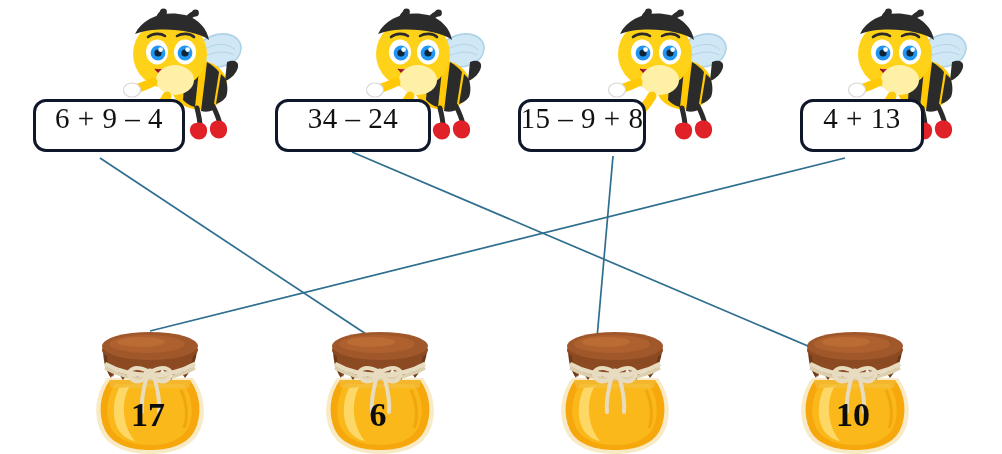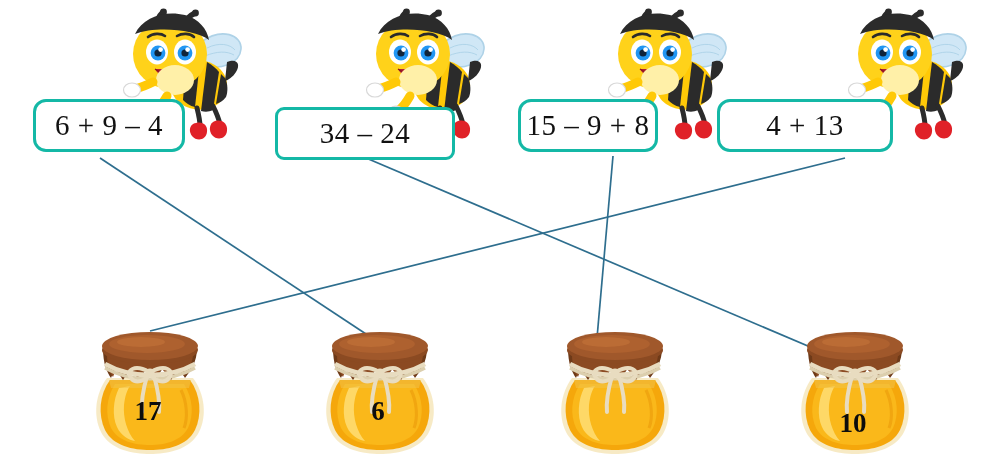--- a/index.html
+++ b/index.html
@@ -15,41 +15,41 @@
   
   #lines{position:absolute;left:0;top:0;width:1002px;height:454px;z-index:1;}
 
   
   .bee{position:absolute;z-index:2;width:130px;height:145px;}
 
   
   .eqbox{
     position:absolute;z-index:3;
     height:53px;
-    border:3px solid #14b8a6;
+    border:3px solid #0f172a;
     border-radius:13px;
     background:#ffffff;
-    display:flex;align-items:center;justify-content:center;
+    display:flex;align-items:flex-start;justify-content:center;
     box-sizing:border-box;
   }
   .eqbox span{
     font-family:"Liberation Serif", serif;
     font-size:29px;
     color:#111;
     letter-spacing:.5px;
     white-space:nowrap;
   }
 
   
   .jar{position:absolute;z-index:3;width:130px;height:134px;}
   .jarnum{
     position:absolute;z-index:4;
     font-family:"Liberation Serif", serif;
     font-weight:bold;
-    font-size:27px;
+    font-size:34px;
     color:#0d0d0d;
     text-align:center;
     width:60px;
   }
 </style>
 </head>
 <body>
 
 <div id="stage">
 
@@ -69,48 +69,48 @@
   <svg class="bee" style="left:600px;top:2px;" viewBox="0 0 130 145">
       <use href="#beeart"></use>
     </svg>
   <svg class="bee" style="left:840px;top:2px;" viewBox="0 0 130 145">
       <use href="#beeart"></use>
     </svg>
 
   <div class="eqbox" style="left:33px;top:99px;width:152px;">
     <span>6 + 9 – 4</span>
   </div>
-  <div class="eqbox" style="left:275px;top:107px;width:180px;border-radius:9px;">
+  <div class="eqbox" style="left:275px;top:99px;width:156px;">
     <span>34 – 24</span>
   </div>
-  <div class="eqbox" style="left:518px;top:99px;width:140px;">
+  <div class="eqbox" style="left:518px;top:99px;width:128px;">
     <span>15 – 9 + 8</span>
   </div>
-  <div class="eqbox" style="left:717px;top:99px;width:176px;">
+  <div class="eqbox" style="left:800px;top:99px;width:124px;">
     <span>4 + 13</span>
   </div>
 
   <svg class="jar" style="left:85px;top:320px;" viewBox="0 0 130 134">
       <use href="#jarart"></use>
     </svg>
   <div class="jarnum" style="left:118px;top:396px;">17</div>
 
   <svg class="jar" style="left:315px;top:320px;" viewBox="0 0 130 134">
       <use href="#jarart"></use>
     </svg>
   <div class="jarnum" style="left:348px;top:396px;">6</div>
 
   <svg class="jar" style="left:550px;top:320px;" viewBox="0 0 130 134">
       <use href="#jarart"></use>
     </svg>
 
   <svg class="jar" style="left:790px;top:320px;" viewBox="0 0 130 134">
       <use href="#jarart"></use>
     </svg>
-  <div class="jarnum" style="left:823px;top:396px;margin-top:12px;">10</div>
+  <div class="jarnum" style="left:823px;top:396px;">10</div>
 
 </div>
 
 <svg width="0" height="0" style="position:absolute;">
   <defs>
 
     <g id="beeart">
 
       <path d="M44 47 C38 30 40 18 48 10" stroke="#2b2b2b" stroke-width="5.5" fill="none" stroke-linecap="round"></path>
       <path d="M63 44 C64 27 70 16 80 11" stroke="#2b2b2b" stroke-width="5.5" fill="none" stroke-linecap="round"></path>

